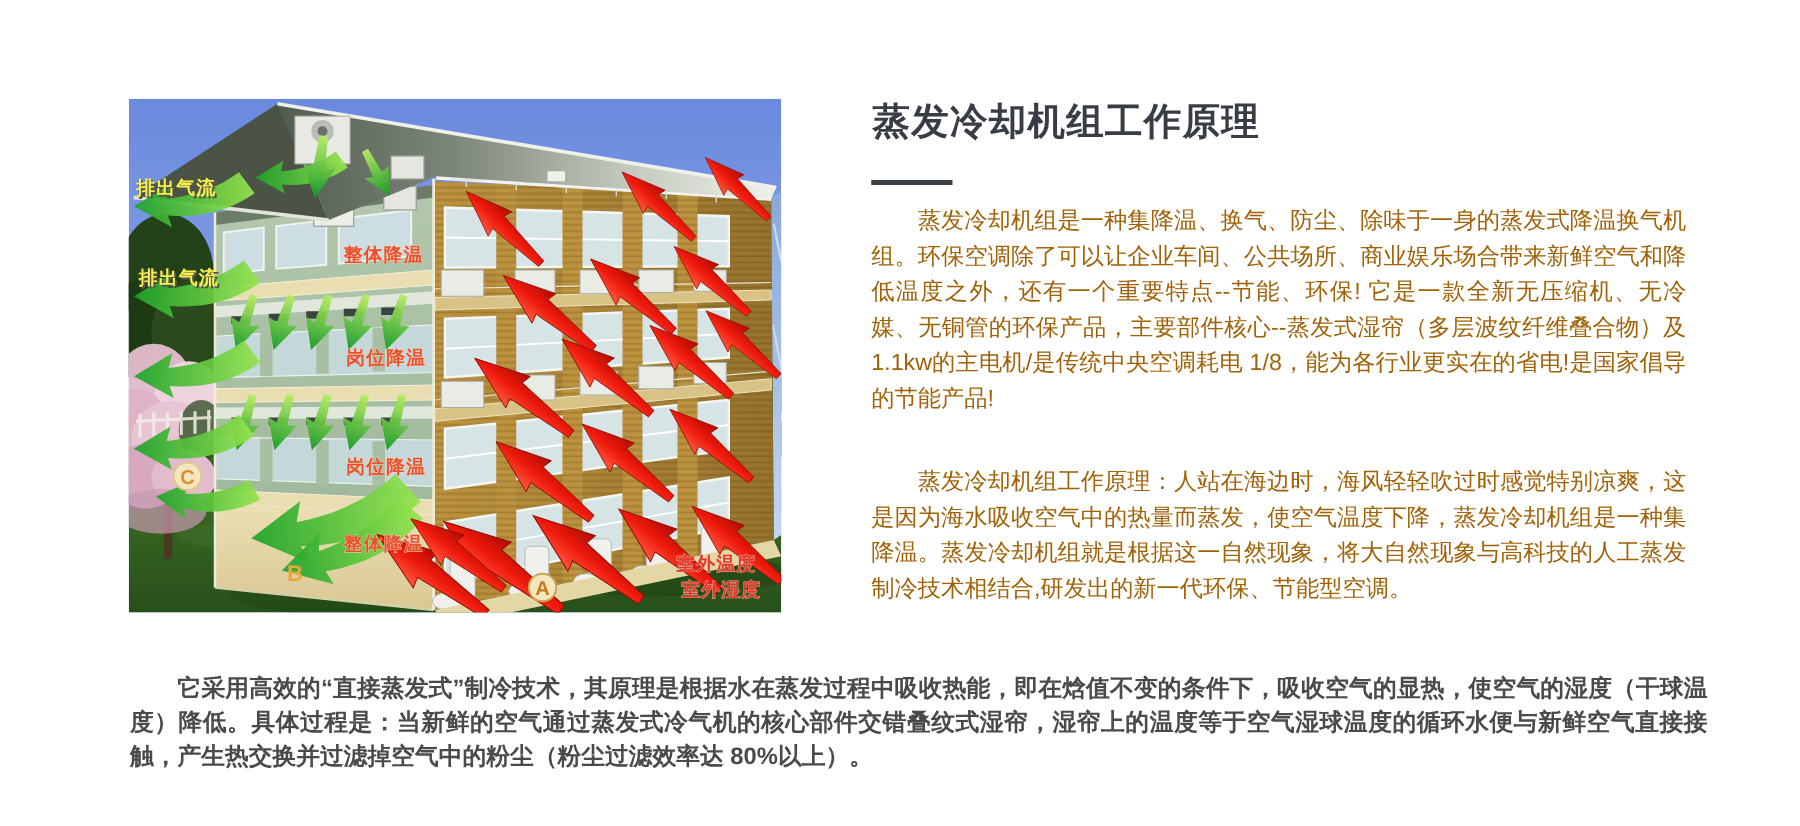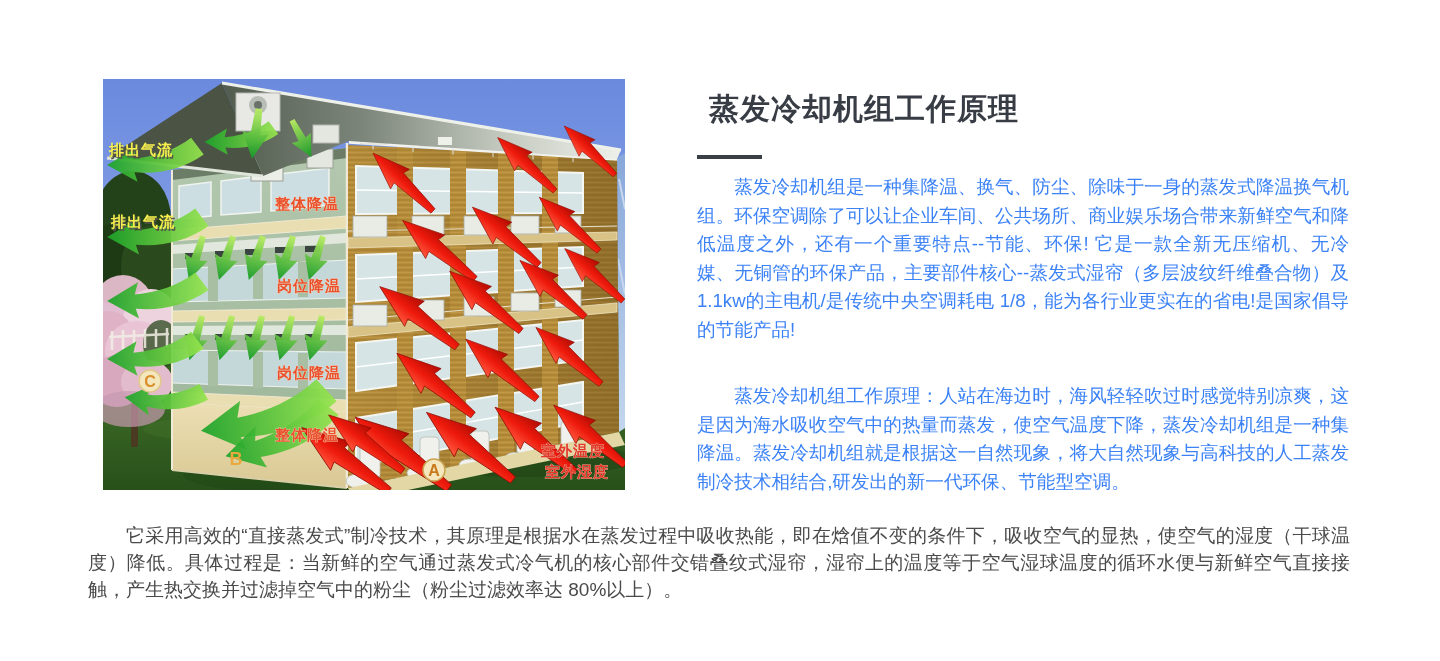--- a/index.html
+++ b/index.html
@@ -1,28 +1,28 @@
 <!DOCTYPE html>
 <html><head>
 <meta charset="utf-8">
 <style>
   html,body{margin:0;padding:0;background:#ffffff;}
   body{width:1440px;height:661px;position:relative;overflow:hidden;
        font-family:"Liberation Sans",sans-serif;}
   .illustration{position:absolute;left:103px;top:79px;width:522px;height:486px;}
   .illustration svg{display:block;width:522px;height:411px;}
   .article{position:absolute;left:697px;top:80px;width:652px;}
-  .article h1{margin:12px;font-size:30px;line-height:34px;font-weight:bold;color:#383d45;letter-spacing:1px;}
+  .article h1{margin:1px;font-size:30px;line-height:34px;font-weight:bold;color:#383d45;letter-spacing:1px;}
   .title-underline{width:65px;height:4px;background:#3a3f47;margin-top:29px;}
-  .article p{margin:0;font-size:18.6px;line-height:28.5px;color:#3b82f6;
+  .article p{margin:0;font-size:18.6px;line-height:28.5px;color:#a16207;
              text-align:justify;text-indent:2em;}
   .article p.p1{margin-top:14px;}
   .article p.p2{margin-top:38px;}
   .bottom-paragraph{position:absolute;left:88px;top:522px;width:1262px;
-             font-size:19px;line-height:27px;color:#4a4a4a;text-align:justify;text-indent:2em;margin:0;}
+             font-size:19px;line-height:27px;color:#4a4a4a;text-align:justify;text-indent:2em;margin:16px;font-weight:bold;}
   svg text{font-family:"Liberation Sans",sans-serif;font-weight:bold;}
 </style>
 </head>
 <body>
 
 <div class="illustration">
 <svg viewBox="0 0 522 411" xmlns="http://www.w3.org/2000/svg">
   <defs>
     <linearGradient id="gradSky" x1="0" y1="0" x2="0" y2="1">
       <stop offset="0" stop-color="#6b8ade"></stop>

